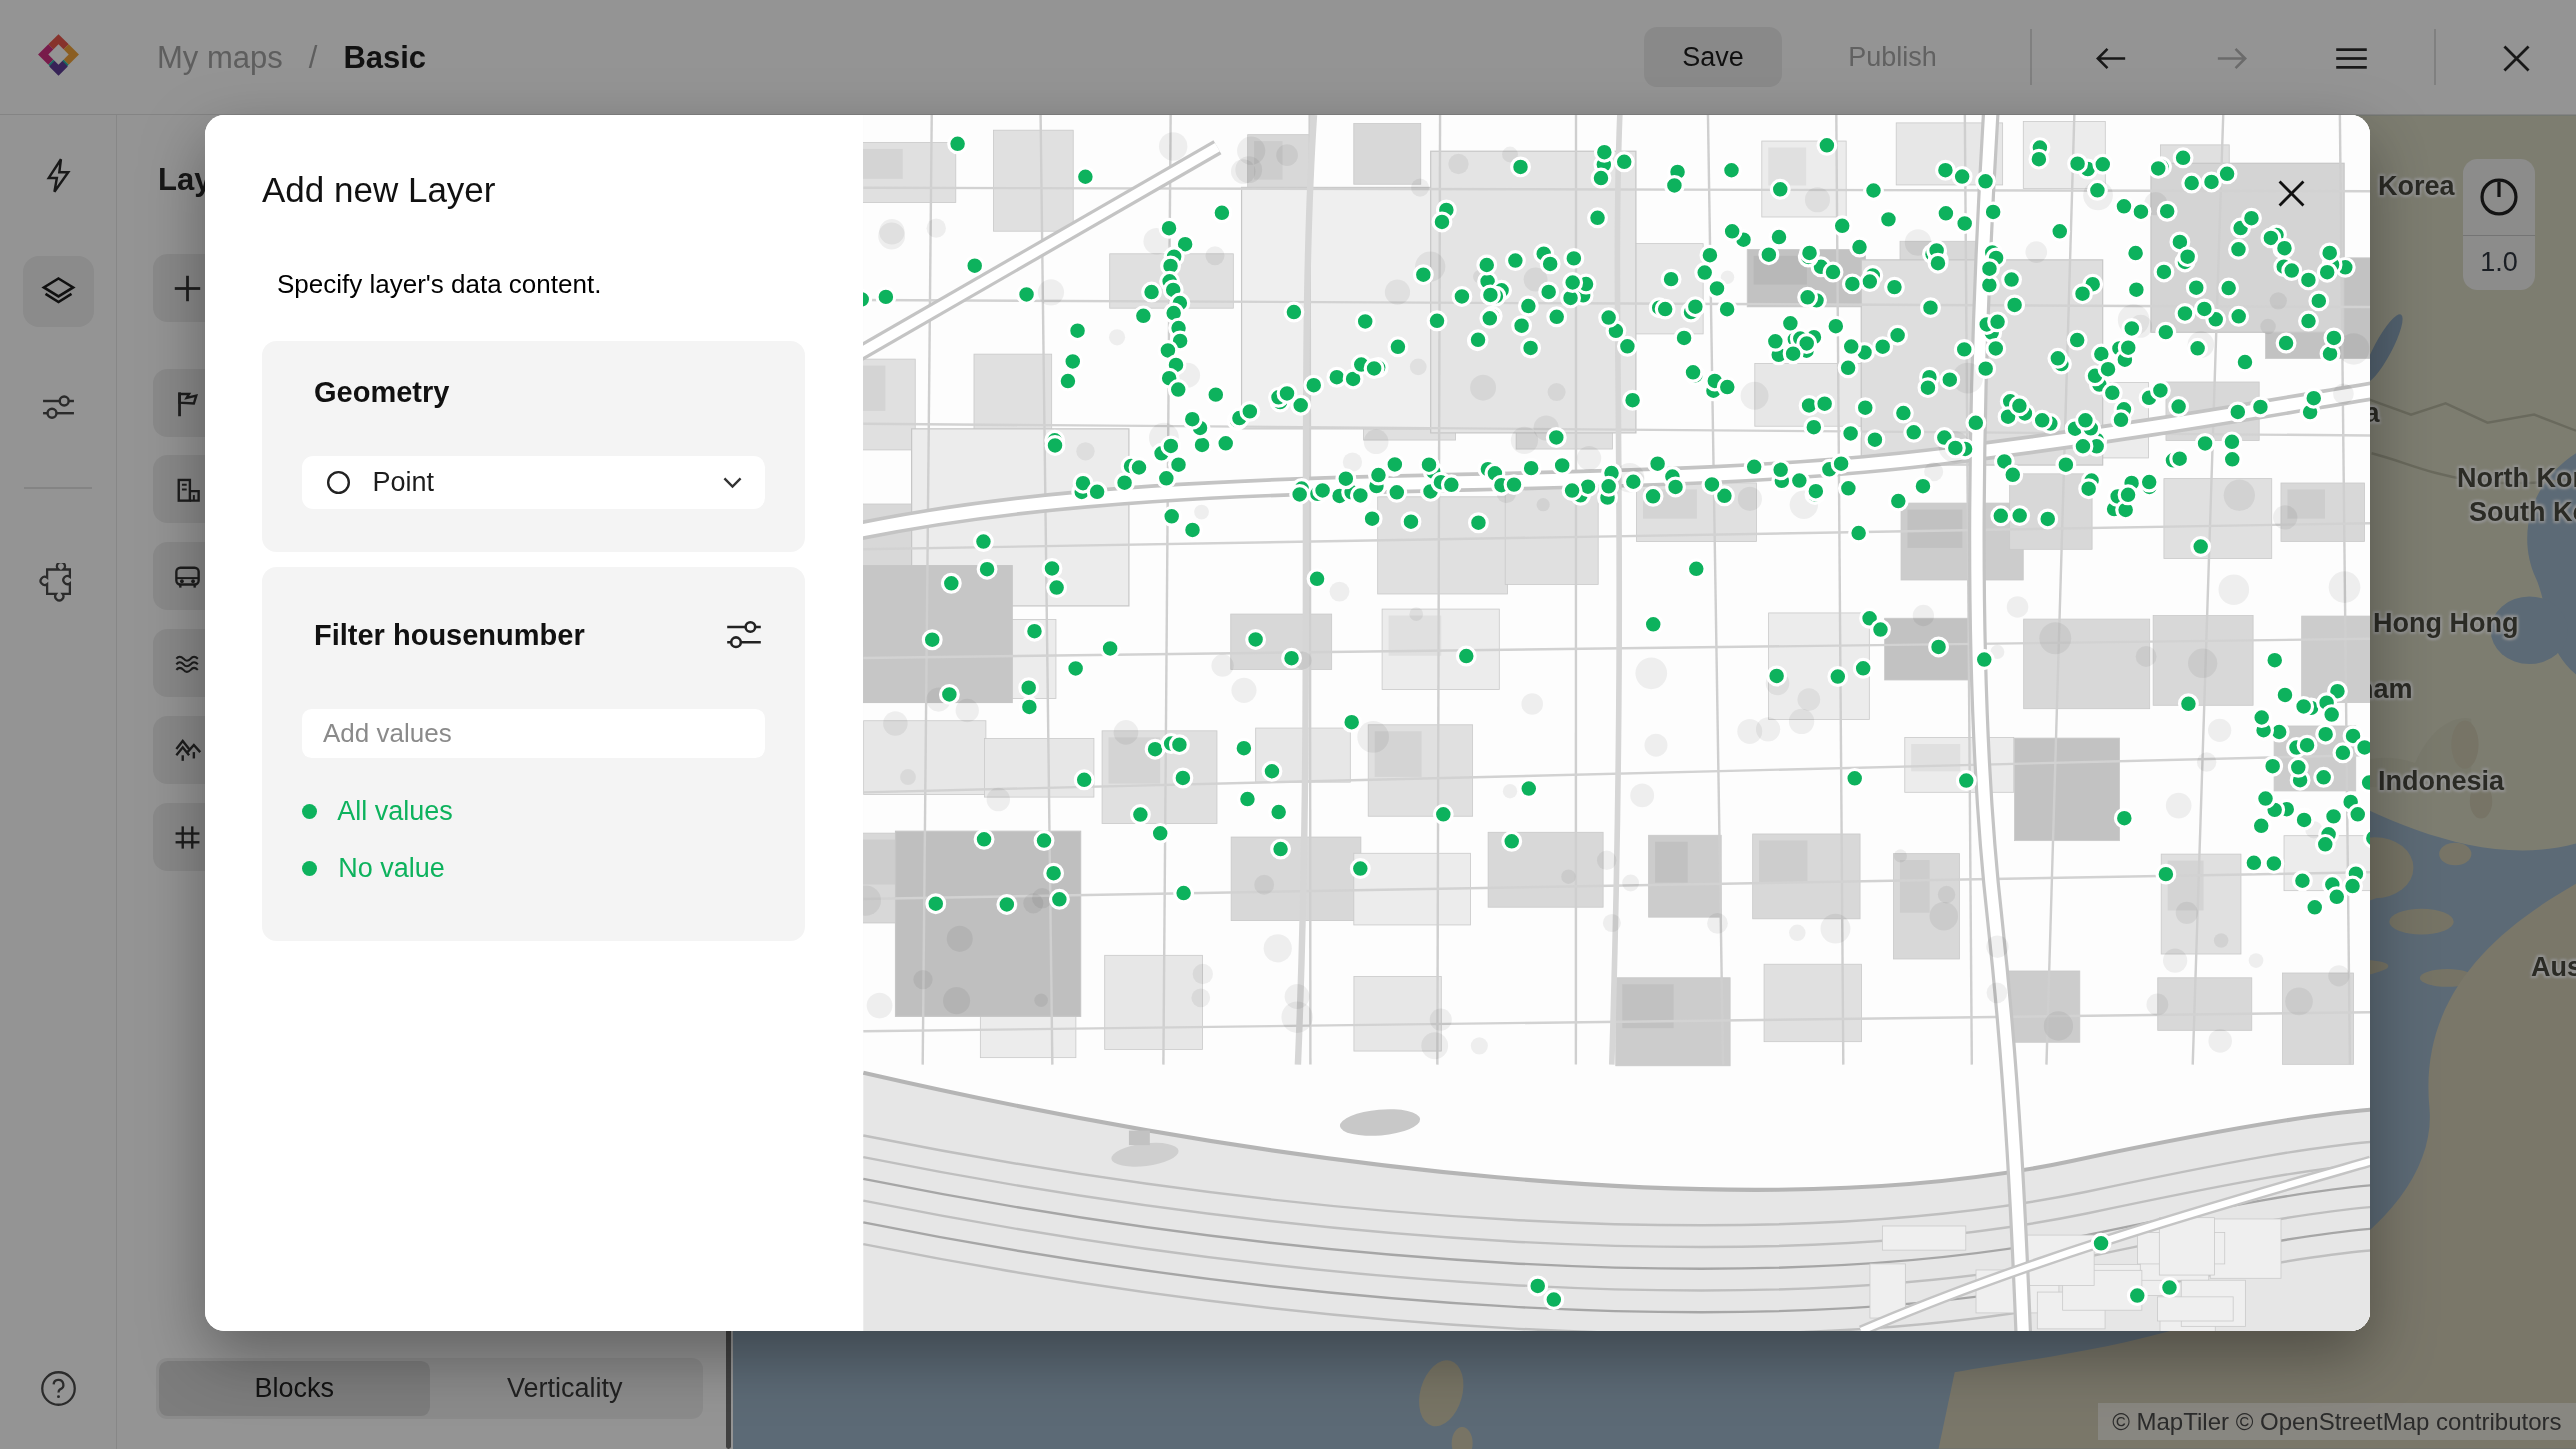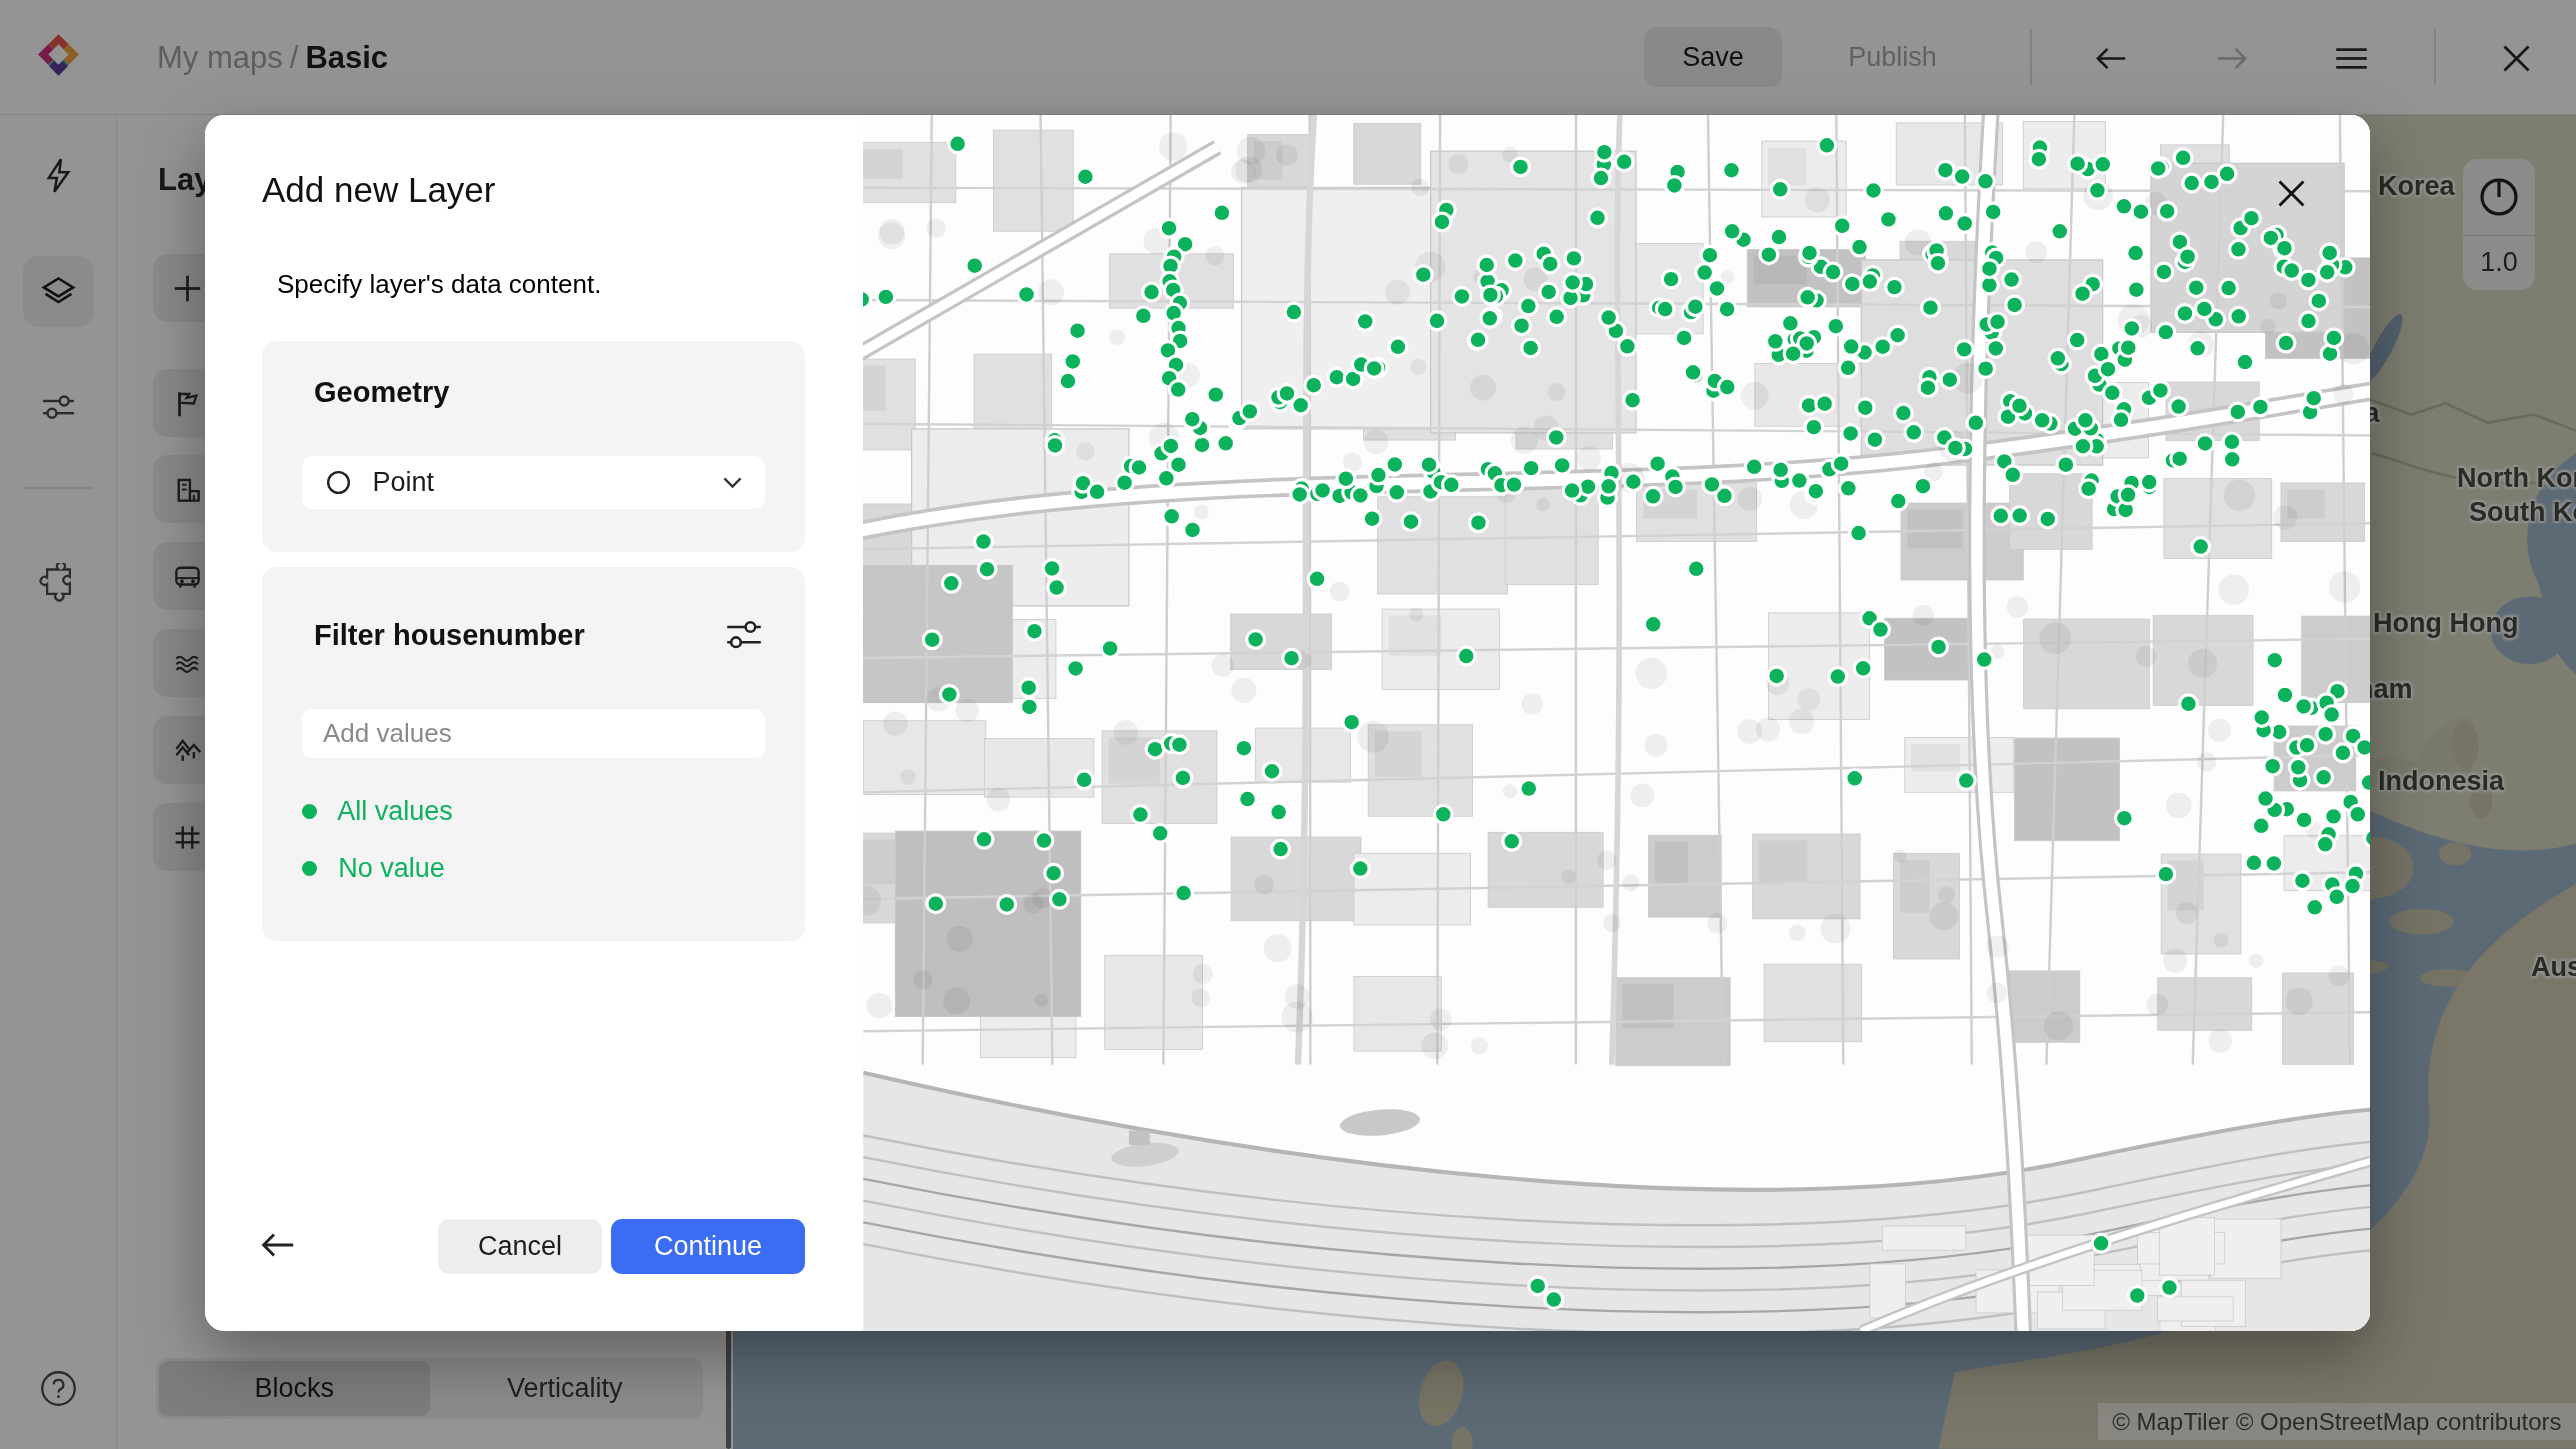--- a/index.html
+++ b/index.html
@@ -2,21 +2,21 @@
 <html style="--accent: #3b6cf4; --green: #0db25d;font-size:13px"><head>
 <meta charset="utf-8">
 <style>
   html,body{margin:0;padding:0;width:2576px;height:1449px;overflow:hidden;
     font-family:"Liberation Sans","DejaVu Sans",sans-serif;background:#fff;}
   *{box-sizing:border-box;}
 
   
   #topbar{position:absolute;left:0;top:0;width:2576px;height:115px;background:#fff;border-bottom:0.8px solid #e3e3e3;z-index:2;}
   #logo{position:absolute;left:27px;top:26.6px;width:63px;height:63px;}
-  #breadcrumb{position:absolute;left:157px;top:0;height:115px;display:flex;align-items:center;font-size:31px;color:#a3a3a3;gap:7px;}
+  #breadcrumb{position:absolute;left:157px;top:0;height:115px;display:flex;align-items:center;font-size:31px;color:#a3a3a3;gap:26px;}
   #breadcrumb .current{color:#1f1f1f;font-weight:600;}
   .tb-btn{position:absolute;top:27px;height:60px;display:flex;align-items:center;justify-content:center;font-size:27px;border-radius:13px;}
   #save-btn{left:1644px;width:138px;background:#ededed;color:#1c1c1c;}
   #publish-btn{left:1818px;width:149px;color:#a8a8a8;background:transparent;}
   .tb-divider{position:absolute;top:29px;height:56px;width:1.6px;background:#dcdcdc;}
   .tb-icon{position:absolute;top:40px;width:37px;height:37px;}
 
   
   #sidebar{position:absolute;left:0;top:115px;width:117px;height:1334px;background:#fff;border-right:0.8px solid #e8e8e8;z-index:2;}
   .sb-icon{position:absolute;left:39px;width:39px;height:39px;color:#2c2c2c;}
@@ -299,27 +299,20 @@
       <div class="opt-row" id="opt-row-0">
         <span class="opt-dot"></span>
         <span>All values</span>
       </div>
       <div class="opt-row" id="opt-row-1">
         <span class="opt-dot"></span>
         <span>No value</span>
       </div>
     </div>
 
-    <div id="modal-actions">
-      <svg id="back-arrow" viewBox="0 0 50 50">
-        <path d="M44,25 H8 M20,12 L7,25 L20,38" fill="none" stroke="currentColor" stroke-width="3.6"></path>
-      </svg>
-      <div class="dlg-btn" id="cancel-btn">Cancel</div>
-      <div class="dlg-btn" id="continue-btn">Continue</div>
-    </div>
   </div>
 
   <div id="map-preview">
     <svg id="city-svg" width="1508" height="1216" viewBox="0 0 1873 1511">
         <rect x="0" y="0" width="1873" height="1511" fill="#fdfdfd"></rect>
         <rect x="-19.378634286113083" y="34.098631739616394" width="134.25765948090702" height="74.58660070970654" fill="#e0e0e0" stroke="#c9c9c9" stroke-width="1"></rect>
         <rect x="-11.378634286113083" y="42.098631739616394" width="60.41594676640816" height="37.29330035485327" fill="rgba(0,0,0,0.05)"></rect>
         <rect x="161.8118338221684" y="18.892682204023004" width="98.99359367508441" height="125.50823601149023" fill="#e0e0e0" stroke="#c9c9c9" stroke-width="1"></rect>
         <rect x="477.5841528242454" y="24.42483593709767" width="78.32280796486884" height="95.89629850909114" fill="#d8d8d8" stroke="#c9c9c9" stroke-width="1"></rect>
         <rect x="485.5841528242454" y="32.42483593709767" width="35.24526358419098" height="47.94814925454557" fill="rgba(0,0,0,0.05)"></rect>

